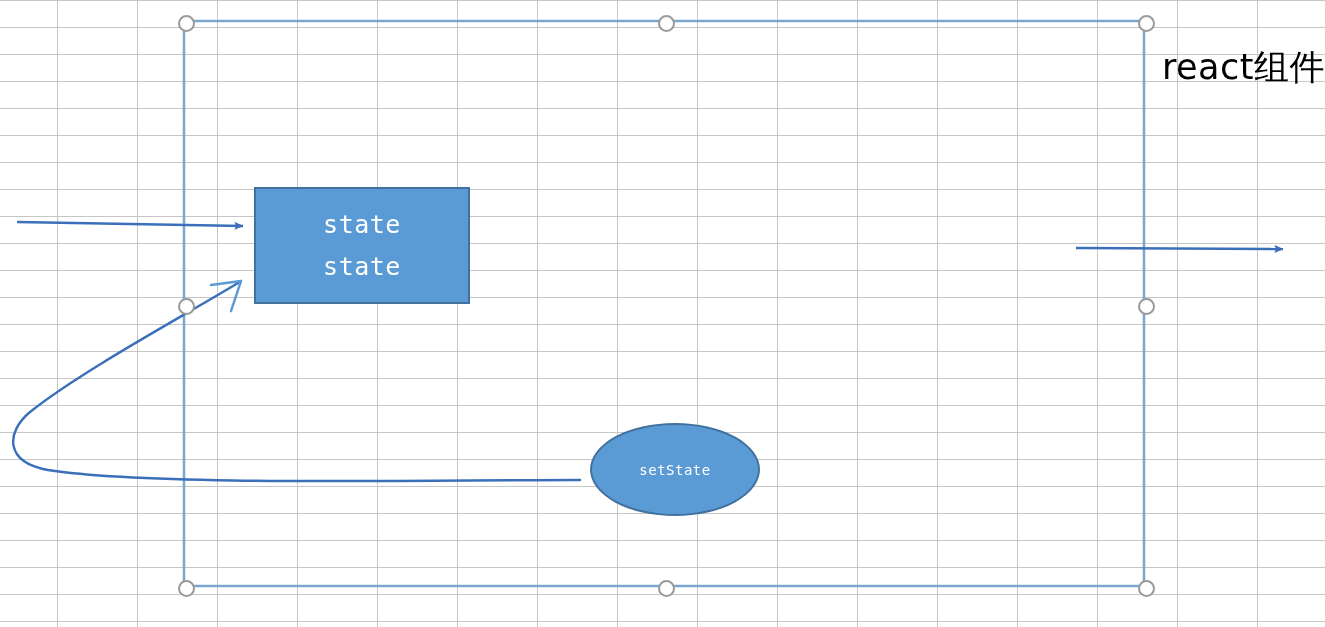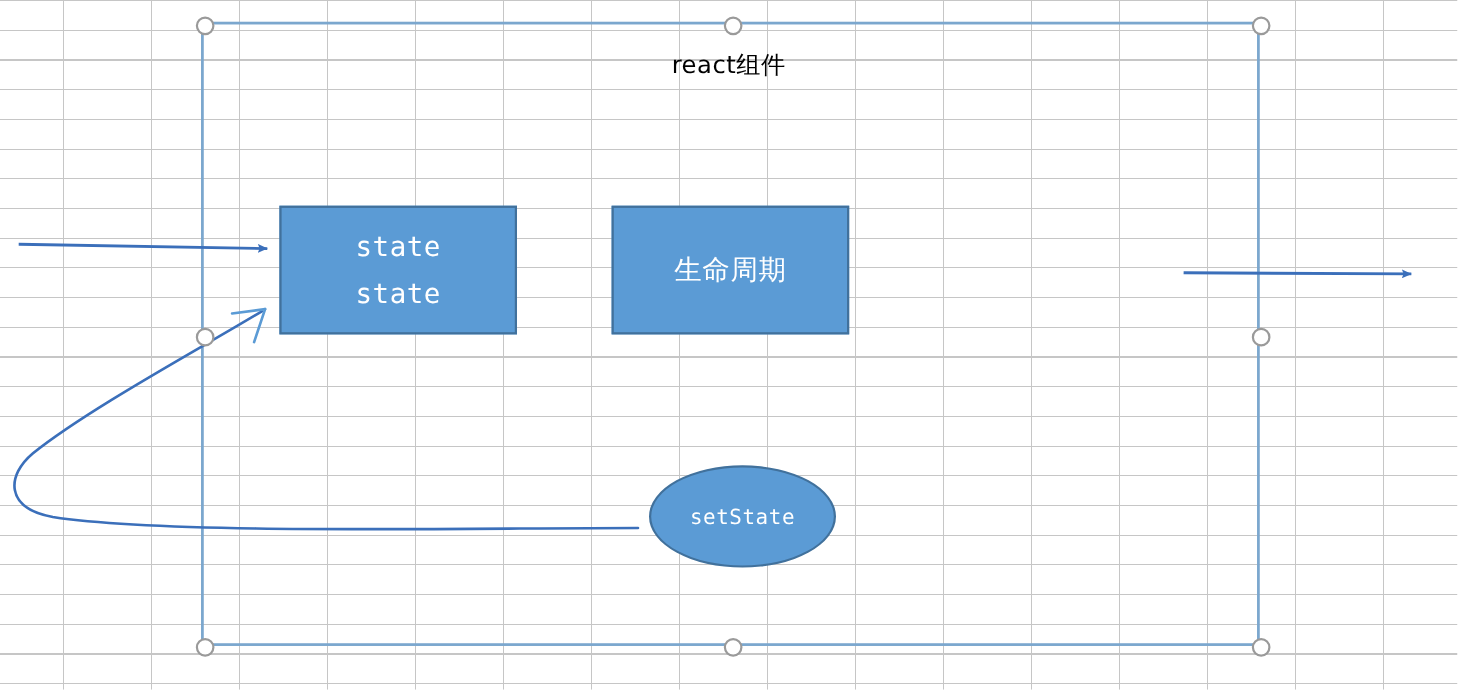--- a/index.html
+++ b/index.html
@@ -45,21 +45,21 @@
   }
   .shape-rect {
     font-family: "DejaVu Sans Mono", monospace;
     font-size: 25px;
     line-height: 42px;
     letter-spacing: 0.5px;
   }
   .shape-ellipse {
     border-radius: 50%;
     font-family: "DejaVu Sans Mono", monospace;
-    font-size: 19px;
+    font-size: 14px;
     letter-spacing: 0.5px;
   }
   .shape-rect .cjk,
   .shape-ellipse .cjk {
     font-family: "DejaVu Sans", sans-serif;
   }
 
   #box-state   { left: 254px; top: 187px; width: 216px; height: 117px; }
   #box-life    { left: 556px; top: 187px; width: 216px; height: 117px; }
   #box-render  { left: 858px; top: 187px; width: 216px; height: 117px; }
@@ -67,23 +67,23 @@
 
   #box-state .lines { display: block; }
   #box-state .lines span { display: block; }
 
   
   #title {
     position: absolute;
     left: 0;
     top: 44px;
     width: 1325px;
-    text-align: center;
-    font-family: "DejaVu Sans Mono", monospace;
-    font-size: 22px;
+    text-align: right;
+    font-family: "DejaVu Sans Mono", monospace;
+    font-size: 35px;
     color: #000000;
     letter-spacing: 0.5px;
     z-index: 3;
   }
   #title .cjk { font-family: "DejaVu Sans", sans-serif; }
 
   
   .handle {
     position: absolute;
     width: 13px;
@@ -181,23 +181,20 @@
     <span class="cjk">react组件</span>
   </div>
 
   <div class="shape shape-rect" id="box-state">
     <div class="lines">
       <span>state</span>
       <span>state</span>
     </div>
   </div>
 
-  <div class="shape shape-rect" id="box-life">
-    <span class="cjk">生命周期</span>
-  </div>
 
 
   <div class="shape shape-ellipse" id="ellipse-setstate">
     <span>setState</span>
   </div>
 
   <div class="handle" style="left:184px;  top:21px;"></div>
   <div class="handle" style="left:664px;  top:21px;"></div>
   <div class="handle" style="left:1144px; top:21px;"></div>
   <div class="handle" style="left:184px;  top:304px;"></div>

